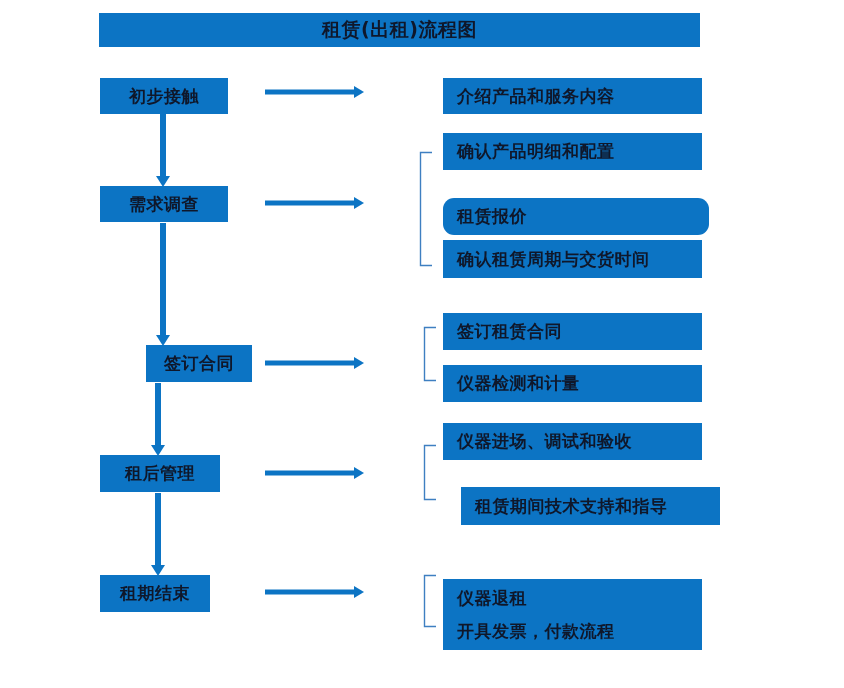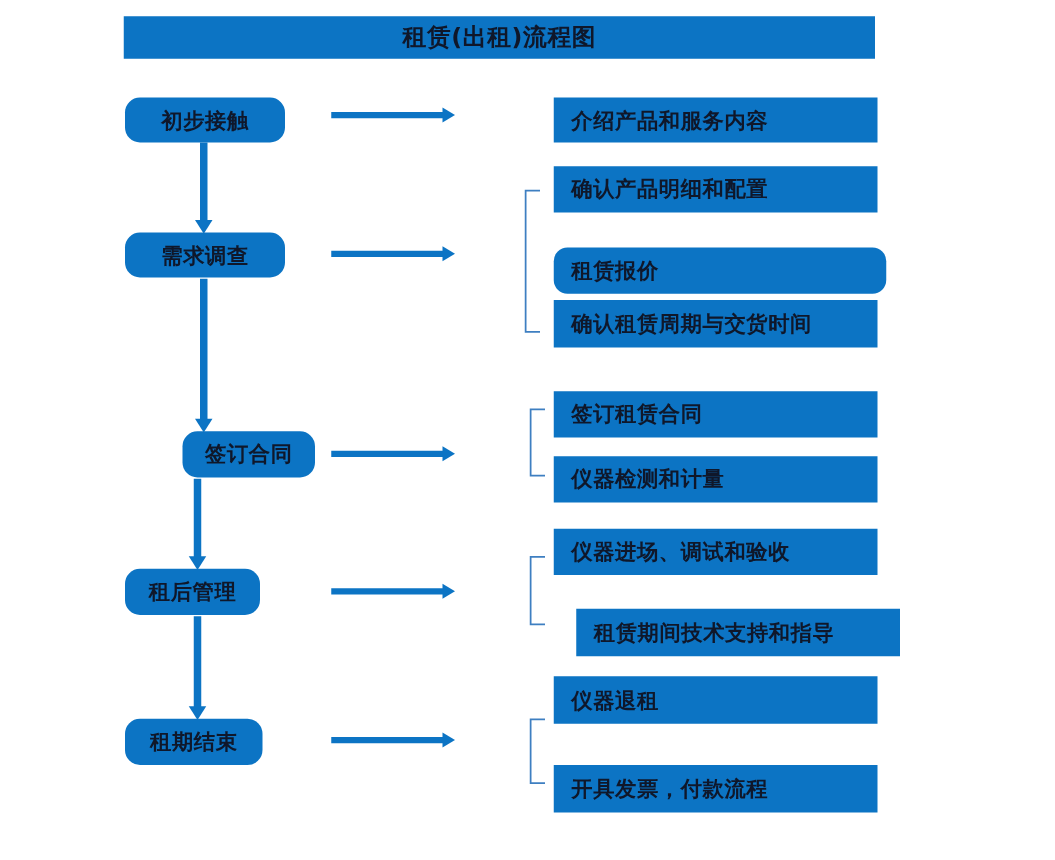--- a/index.html
+++ b/index.html
@@ -32,21 +32,20 @@
     white-space: nowrap;
     font-family: "DejaVu Sans", "Liberation Sans", sans-serif;
   }
   .title-box {
     justify-content: center;
     font-size: 19px;
   }
   .stage-box {
     justify-content: center;
     font-size: 17px;
-    border-radius: 12px;
   }
   .detail-box {
     justify-content: flex-start;
     padding-left: 14px;
     font-size: 17px;
   }
   .arrow-h, .arrow-v, .bracket {
     position: absolute;
   }
   .arrow-h svg, .arrow-v svg, .bracket svg {
@@ -55,31 +54,31 @@
   }
 </style>
 </head>
 <body>
 
 <div id="canvas">
     <div class="box title-box" style="left: 99px; top: 13px; width: 601px; height: 34px;">租赁(出租)流程图</div>
     <div class="box stage-box" style="left: 100px; top: 78px; width: 128px; height: 36px;">初步接触</div>
     <div class="box stage-box" style="left: 100px; top: 186px; width: 128px; height: 36px;">需求调查</div>
     <div class="box stage-box" style="left: 103px; top: 345px; width: 106px; height: 37px; margin-left: 43px;">签订合同</div>
-    <div class="box stage-box" style="left: 100px; top: 455px; width: 108px; height: 37px; text-align: right;">租后管理</div>
+    <div class="box stage-box" style="left: 100px; top: 455px; width: 120px; height: 37px; text-align: right;">租后管理</div>
     <div class="box stage-box" style="left: 100px; top: 575px; width: 110px; height: 37px;">租期结束</div>
     <div class="box detail-box" style="left: 443px; top: 78px; width: 259px; height: 36px;">介绍产品和服务内容</div>
     <div class="box detail-box" style="left: 443px; top: 133px; width: 259px; height: 37px;">确认产品明细和配置</div>
     <div class="box detail-box" style="left: 443px; top: 198px; width: 266px; height: 37px; border-radius: 11px;">租赁报价</div>
     <div class="box detail-box" style="left: 443px; top: 240px; width: 259px; height: 38px;">确认租赁周期与交货时间</div>
     <div class="box detail-box" style="left: 443px; top: 313px; width: 259px; height: 37px;">签订租赁合同</div>
     <div class="box detail-box" style="left: 443px; top: 365px; width: 259px; height: 37px;">仪器检测和计量</div>
     <div class="box detail-box" style="left: 443px; top: 423px; width: 259px; height: 37px;">仪器进场、调试和验收</div>
     <div class="box detail-box" style="left: 443px; top: 487px; width: 259px; height: 38px; margin-left: 18px;">租赁期间技术支持和指导</div>
-    <div class="box detail-box" style="left: 443px; top: 541px; width: 259px; height: 38px;">仪器退租</div>
+    <div class="box detail-box" style="left: 443px; top: 579px; width: 259px; height: 38px;">仪器退租</div>
     <div class="box detail-box" style="left: 443px; top: 612px; width: 259px; height: 38px;">开具发票，付款流程</div>
     <div class="arrow-h" style="left: 265px; top: 82px; width: 108px; height: 20px;">
       <svg width="108" height="20" viewBox="0 0 108 20">
         <line x1="0" y1="10" x2="90" y2="10" stroke="#0C74C4" stroke-width="5"></line>
         <path d="M89,4 L99,10 L89,16 Z" fill="#0C74C4"></path>
       </svg>
     </div>
     <div class="arrow-h" style="left: 265px; top: 193px; width: 108px; height: 20px;">
       <svg width="108" height="20" viewBox="0 0 108 20">
         <line x1="0" y1="10" x2="90" y2="10" stroke="#0C74C4" stroke-width="5"></line>

